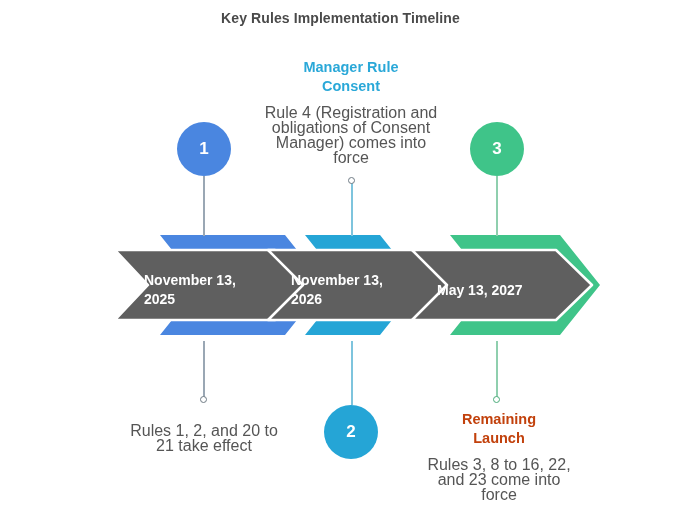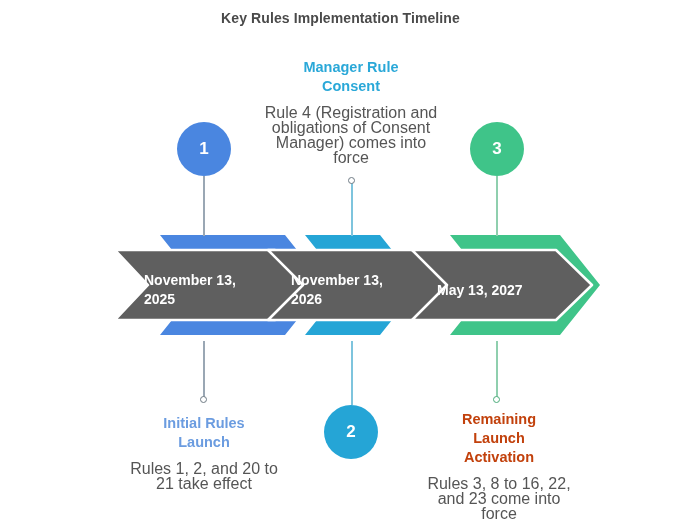--- a/index.html
+++ b/index.html
@@ -186,27 +186,22 @@
 
 <div class="annotation" id="ann-consent">
   <div class="ann-heading">
     <div>Manager Rule</div>
     <div>Consent</div>
   </div>
   <div class="ann-body">Rule 4 (Registration and obligations of Consent Manager) comes into force</div>
 </div>
 
 <div class="annotation" id="ann-initial">
-  <div class="ann-heading">
-    <div>Initial Rules</div>
-    <div>Launch</div>
-  </div>
   <div class="ann-body">Rules 1, 2, and 20 to 21 take effect</div>
 </div>
 
 <div class="annotation" id="ann-remaining">
   <div class="ann-heading">
     <div>Remaining</div>
     <div>Launch</div>
-    <div>Activation</div>
   </div>
   <div class="ann-body">Rules 3, 8 to 16, 22, and 23 come into force</div>
 </div>
 
 </body></html>

